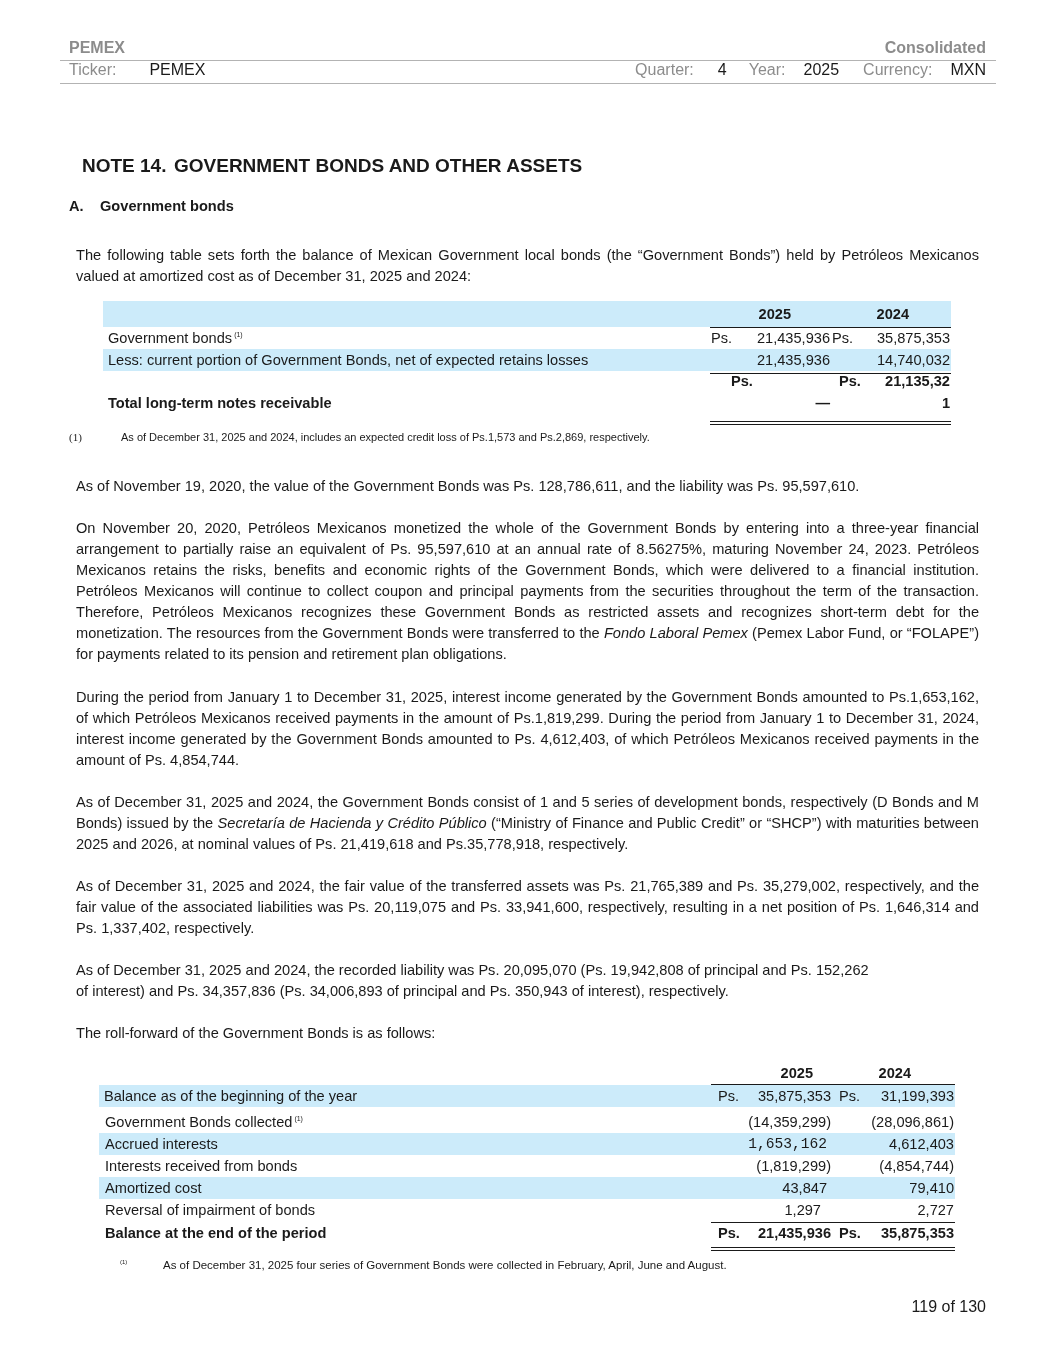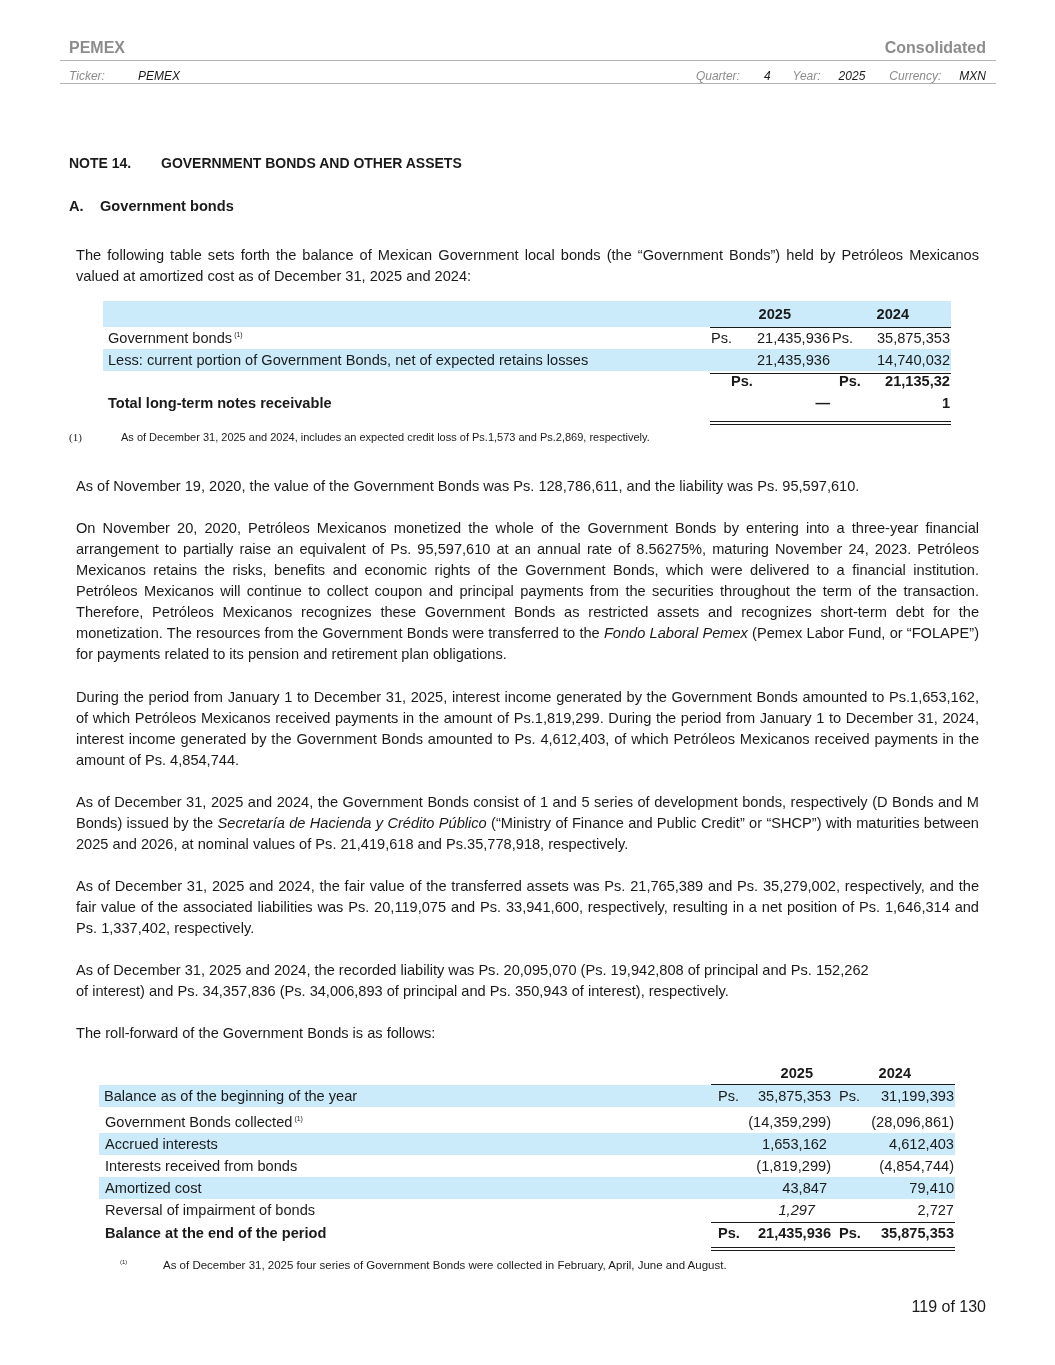--- a/index.html
+++ b/index.html
@@ -1,25 +1,25 @@
 <!DOCTYPE html>
 <html><head>
 <meta charset="utf-8">
 <style>
   html, body { margin: 0; padding: 0; background: #ffffff; }
   body { width: 1055px; height: 1365px; position: relative; font-family: "Liberation Sans", sans-serif; color: #1a1a1a; }
   .hdr { position: absolute; left: 60px; width: 936px; }
   .hdr-top { top: 36px; height: 24px; border-bottom: 1.5px solid #b3b3b3; display: flex; justify-content: space-between; align-items: flex-end; font-weight: bold; color: #8c8c8c; font-size: 16px; }
   .hdr-top span { padding-left: 9px; padding-bottom: 3px; }
   .hdr-top span.right { padding-right: 10px; padding-left: 0; }
-  .hdr-bot { top: 61px; height: 22px; border-bottom: 1.5px solid #b3b3b3; display: flex; align-items: flex-end; font-size: 12px; font-style: italic; }
+  .hdr-bot { top: 61px; height: 22px; border-bottom: 1.5px solid #b3b3b3; display: flex; align-items: flex-start; font-size: 16px; }
   .hdr-bot .lbl { color: #8c8c8c; }
   .hdr-bot .val { color: #1a1a1a; }
   .content { position: absolute; left: 69px; width: 917px; font-family: "Liberation Sans", sans-serif; font-size: 14.6px; line-height: 21px; }
-  .h1 { position: absolute; left: 69px; top: 155px; font-weight: bold; font-size: 14px; }
+  .h1 { position: absolute; left: 82px; top: 155px; font-weight: bold; font-size: 19px; }
   .h1 .num { display: inline-block; width: 92px; }
   .h2 { position: absolute; left: 69px; top: 198px; font-weight: bold; font-size: 14.6px; }
   .h2 .num { display: inline-block; width: 31px; }
   p.para { margin: 7px; text-align: justify; }
   .tbl { position: absolute; left: 103px; width: 848px; font-size: 14.6px; }
   .row { position: relative; height: 22px; display: flex; align-items: center; }
   .row.blue { background: #ccebfa; }
   .row .label { position: absolute; left: 5px; }
   .cell { position: absolute; text-align: right; }
   .bold { font-weight: bold; }
@@ -126,36 +126,36 @@
     <span class="cell" style="left:740px;">Ps.</span>
     <span class="cell" style="right:1px;">31,199,393</span>
   </div>
   <div class="row" style="margin-top:4px;">
     <span class="label" style="left:6px;"><span>Government Bonds collected</span><span class="sup">(1)</span></span>
     <span class="cell" style="right:124px;">(14,359,299)</span>
     <span class="cell" style="right:1px;">(28,096,861)</span>
   </div>
   <div class="row blue">
     <span class="label" style="left:6px;">Accrued interests</span>
-    <span class="cell" style="right:128px;">1,653,162</span>
+    <span class="cell" style="right:128px;font-family:Liberation Mono, monospace;">1,653,162</span>
     <span class="cell" style="right:1px;">4,612,403</span>
   </div>
   <div class="row">
     <span class="label" style="left:6px;">Interests received from bonds</span>
     <span class="cell" style="right:124px;">(1,819,299)</span>
     <span class="cell" style="right:1px;">(4,854,744)</span>
   </div>
   <div class="row blue">
     <span class="label" style="left:6px;">Amortized cost</span>
     <span class="cell" style="right:128px;">43,847</span>
     <span class="cell" style="right:1px;">79,410</span>
   </div>
   <div class="row">
     <span class="label" style="left:6px;text-align:center;">Reversal of impairment of bonds</span>
-    <span class="cell" style="right:140px;font-style:italic;">1,297</span>
+    <span class="cell" style="right:134px;">1,297</span>
     <span class="cell" style="right:1px;">2,727</span>
   </div>
   <div class="line" style="left:612px; right:0; top:160px;"></div>
   <div class="row bold" style="margin-top:1px;">
     <span class="label" style="left:6px;">Balance at the end of the period</span>
     <span class="cell" style="left:619px;">Ps.</span>
     <span class="cell" style="right:124px;">21,435,936</span>
     <span class="cell" style="left:740px;">Ps.</span>
     <span class="cell" style="right:1px;">35,875,353</span>
   </div>

